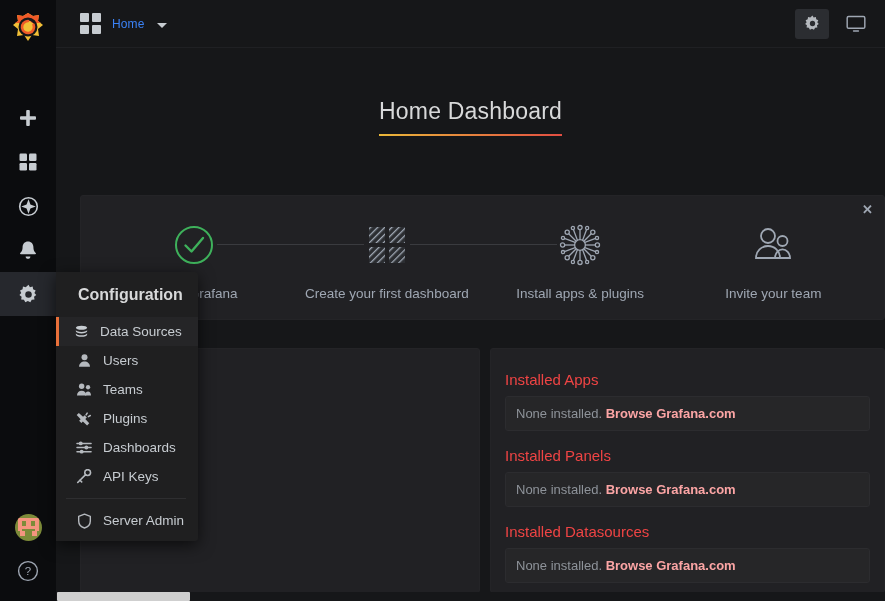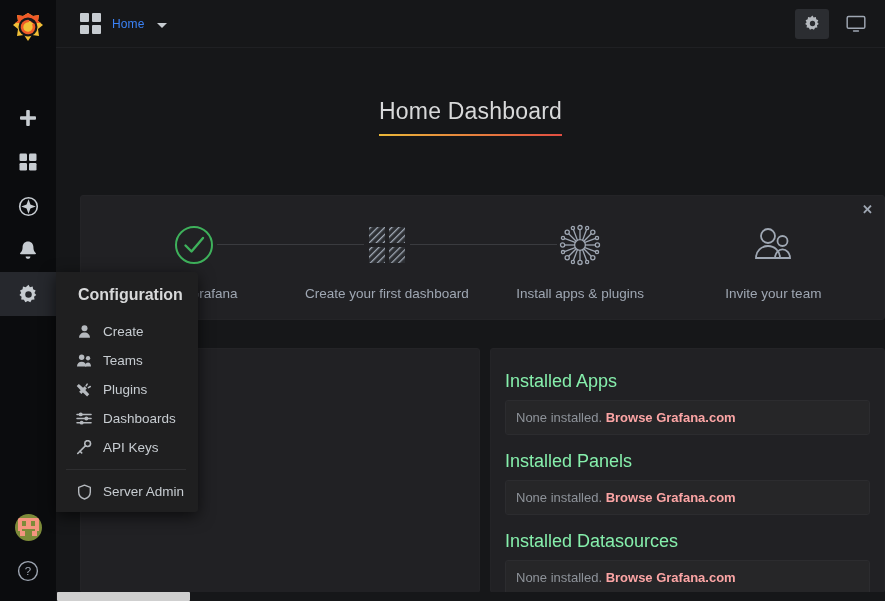--- a/index.html
+++ b/index.html
@@ -118,21 +118,21 @@
   .panel {
     position: absolute; top: 300px; height: 245px;
     background: #212124; border: 1px solid #242427; border-radius: 3px;
     overflow: hidden;
   }
   .panel-left  { left: 24px; width: 400px; }
   .panel-right { left: 434px; width: 395px; }
   .panel-inner { padding: 22px 14px 0 14px; }
   .plist-head { color: #d8d9da; font-size: 15px; margin-bottom: 12px; }
   .plist-row { color: #9fa7b3; font-size: 13.5px; padding: 5px 0; }
-  .sec-title { color: #86efac; font-size: 18px; margin: 0 0 8px 0; }
+  .sec-title { color: #ef4444; font-size: 15px; margin: 0 0 8px 0; }
   .sec-title.next { margin-top: 16px; }
   .sec-box {
     background: #262628; border: 1px solid #2c2c2f; border-radius: 3px;
     padding: 9px 10px; color: #8e939a; font-size: 13px;
   }
   .sec-box b { color: #fca5a5; font-weight: bold; }
 
   
   .dropdown {
     position: absolute; left: 56px; top: 272px; width: 142px;
@@ -410,29 +410,39 @@
   </main>
 
   <div class="hscroll">
     <div class="hscroll-thumb"></div>
   </div>
 
   <div class="dropdown">
 
     <div class="dd-title">Configuration</div>
 
+    <div class="dd-item active">
+      <span class="dd-icon">
+        <svg width="15" height="15" viewBox="0 0 16 16">
+          <ellipse cx="8" cy="4" rx="6" ry="2.2" fill="#c7ccd1"></ellipse>
+          <path d="M2 6.3 v1.5 a6 2.2 0 0 0 12 0 V6.3 a6 2.2 0 0 1 -12 0 Z" fill="#c7ccd1"></path>
+          <path d="M2 9.9 v1.5 a6 2.2 0 0 0 12 0 V9.9 a6 2.2 0 0 1 -12 0 Z" fill="#c7ccd1"></path>
+        </svg>
+      </span>
+      <span>Data Sources</span>
+    </div>
 
     <div class="dd-item">
       <span class="dd-icon">
         <svg width="15" height="15" viewBox="0 0 16 16">
           <circle cx="8" cy="4.4" r="3.2" fill="#b5b9be"></circle>
           <path d="M2.2 14.6 c0-3.5 2.6-5.6 5.8-5.6 s5.8 2.1 5.8 5.6 Z" fill="#b5b9be"></path>
         </svg>
       </span>
-      <span>Create</span>
+      <span>Users</span>
     </div>
 
     <div class="dd-item">
       <span class="dd-icon">
         <svg width="16" height="15" viewBox="0 0 17 16">
           <circle cx="6" cy="4.6" r="2.9" fill="#b5b9be"></circle>
           <path d="M1 14.4 c0-3.2 2.2-5.2 5-5.2 s5 2 5 5.2 Z" fill="#b5b9be"></path>
           <circle cx="12.8" cy="5.6" r="2.3" fill="#b5b9be"></circle>
           <path d="M9.6 14.4 c0-2.7 1.5-4.4 3.2-4.4 s3.2 1.7 3.2 4.4 Z" fill="#b5b9be"></path>
         </svg>

